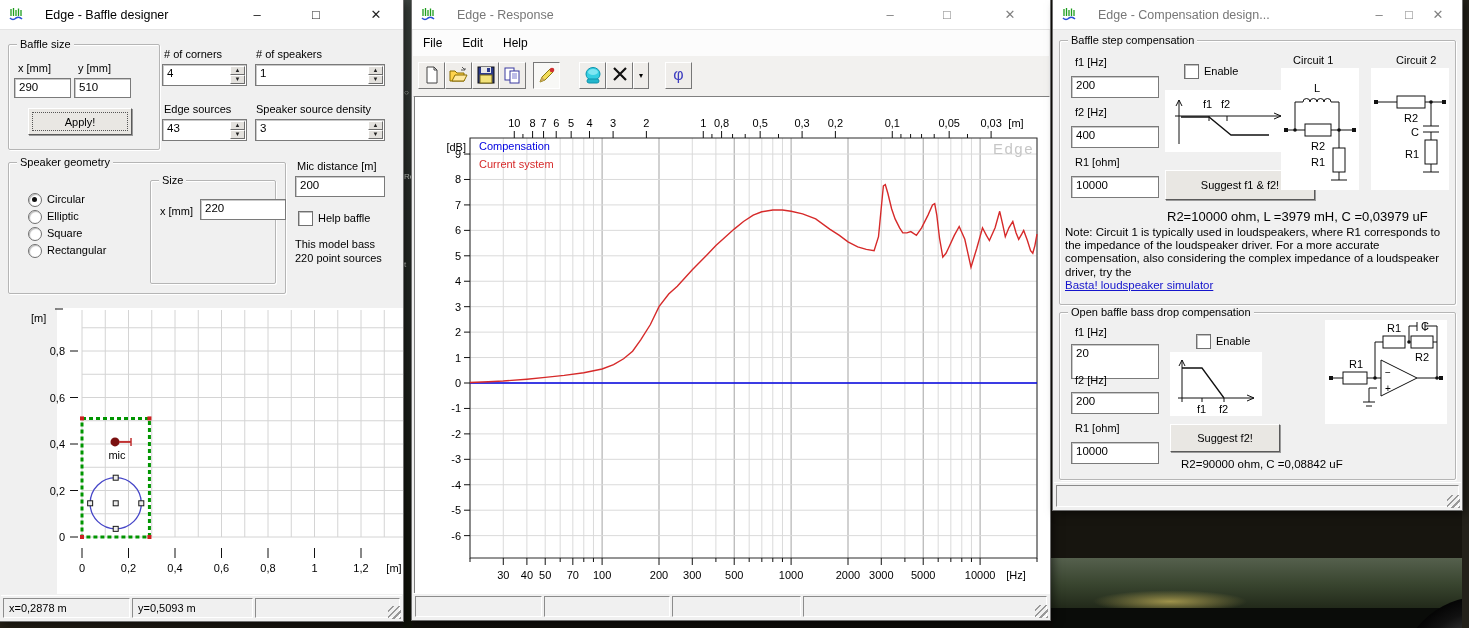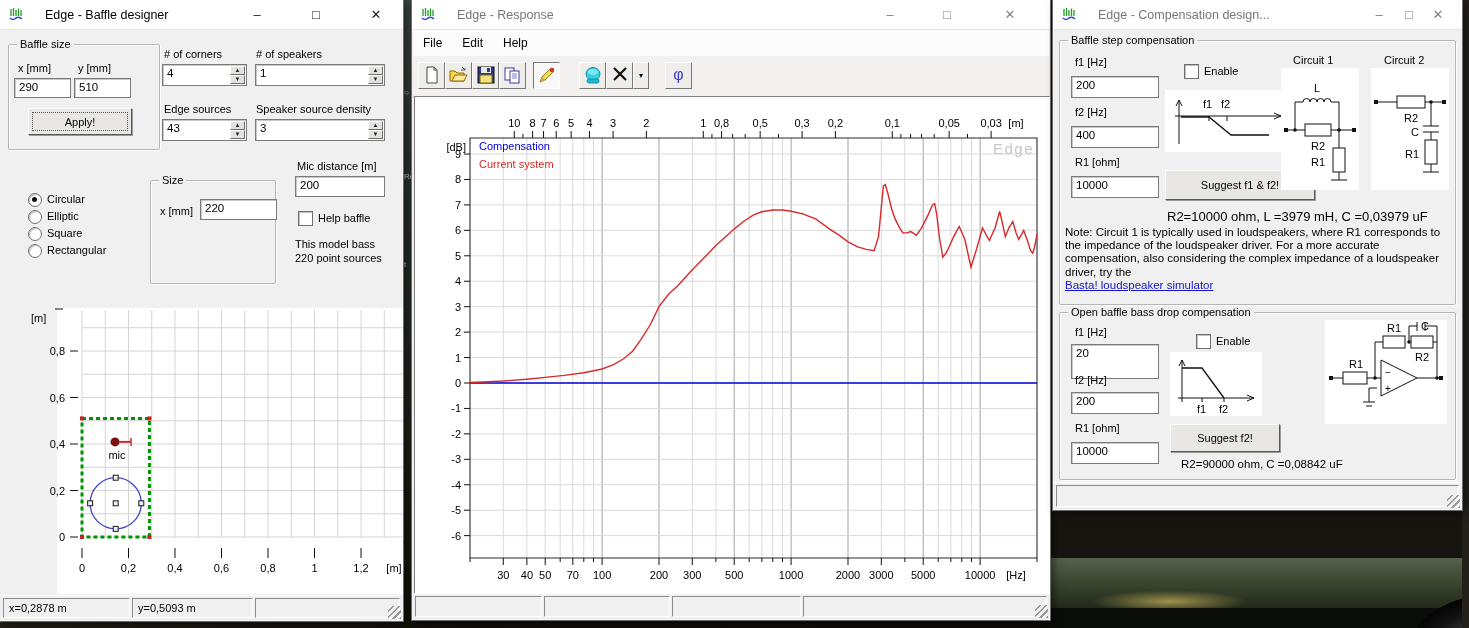--- a/index.html
+++ b/index.html
@@ -135,33 +135,36 @@
     </div>
     <div class="lbl" style="left:256px;top:103px">Speaker source density</div>
     <div class="field spinbox" style="left:255px;top:119px;width:130px;height:22px">
       <span>3</span>
       <span class="spin">
           <b>▲</b>
           <b>▼</b>
         </span>
     </div>
 
+    <div class="group" style="left:8px;top:162px;width:276px;height:130px">
+      <span class="legend">Speaker geometry</span>
+    </div>
     <div class="radio sel" style="left:28px;top:193px"></div>
     <div class="lbl" style="left:47px;top:193px">Circular</div>
     <div class="radio" style="left:28px;top:210px"></div>
     <div class="lbl" style="left:47px;top:210px">Elliptic</div>
     <div class="radio" style="left:28px;top:227px"></div>
     <div class="lbl" style="left:47px;top:227px">Square</div>
     <div class="radio" style="left:28px;top:244px"></div>
     <div class="lbl" style="left:47px;top:244px">Rectangular</div>
     <div class="group" style="left:150px;top:180px;width:124px;height:102px">
       <span class="legend">Size</span>
     </div>
     <div class="lbl" style="left:160px;top:205px">x [mm]</div>
-    <div class="field" style="left:200px;top:199px;width:77px;height:21px">220</div>
+    <div class="field" style="left:200px;top:199px;width:86px;height:21px">220</div>
 
     <div class="lbl" style="left:297px;top:160px">Mic distance [m]</div>
     <div class="field" style="left:295px;top:176px;width:90px;height:21px">200</div>
     <div class="check" style="left:298px;top:211px"></div>
     <div class="lbl" style="left:318px;top:212px">Help baffle</div>
     <div class="lbl" style="left:295px;top:238px">This model bass</div>
     <div class="lbl" style="left:295px;top:252px">220 point sources</div>
 
     <div id="baffle-plot" style="position:absolute;left:25px;top:300px;width:378px;height:294px"><svg width="378" height="294" viewBox="0 0 378 294">
           <rect x="32" y="8" width="346" height="286" fill="#fff"></rect>
@@ -543,21 +546,21 @@
         <text x="38" y="18" font-size="11">f1</text>
         <text x="56" y="18" font-size="11">f2</text>
         <path d="M16 27 L44 27 L66 45 L104 45" stroke="#111" fill="none" stroke-width="1.3"></path>
       </svg>
     </div>
     <div class="btn" style="left:112px;top:170px;width:150px;height:30px">
       <span>Suggest f1 &amp; f2!</span>
     </div>
     <div class="lbl" style="left:114px;top:209px;font-size:13px">R2=10000 ohm, L =3979 mH, C =0,03979 uF</div>
     <div class="lbl" style="left:240px;top:54px">Circuit 1</div>
-    <div class="lbl" style="left:331px;top:54px">Circuit 2</div>
+    <div class="lbl" style="left:343px;top:54px">Circuit 2</div>
     <div class="diagbox" style="left:228px;top:68px;width:78px;height:122px">
       <svg width="78" height="122" viewBox="0 0 78 122">
         <rect x="3" y="60" width="4" height="4" fill="#111"></rect>
           <rect x="71" y="60" width="4" height="4" fill="#111"></rect>
         <path d="M5 62 L73 62" stroke="#111"></path>
         <circle cx="14" cy="62" r="1.8" fill="#111"></circle>
           <circle cx="58" cy="62" r="1.8" fill="#111"></circle>
         <path d="M14 62 L14 34 L22 34 M50 34 L58 34 L58 62" stroke="#111" fill="none"></path>
         <path d="M22 34 a3.5 3.5 0 0 1 7 0 a3.5 3.5 0 0 1 7 0 a3.5 3.5 0 0 1 7 0 a3.5 3.5 0 0 1 7 0" stroke="#111" fill="none"></path>
         <text x="33" y="24" font-size="11">L</text>

